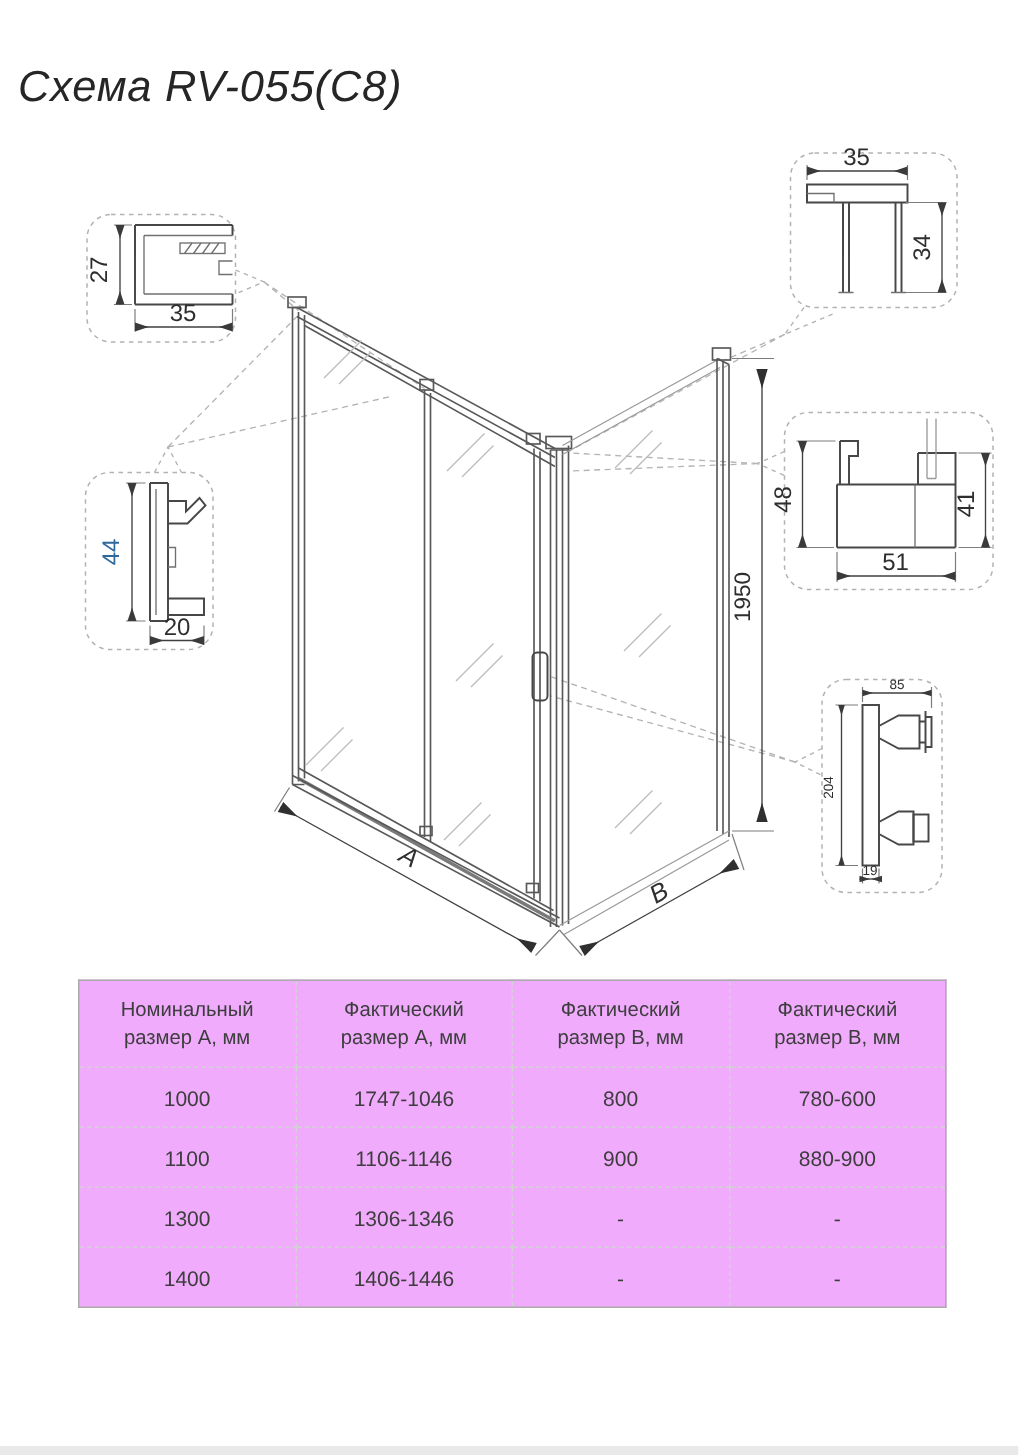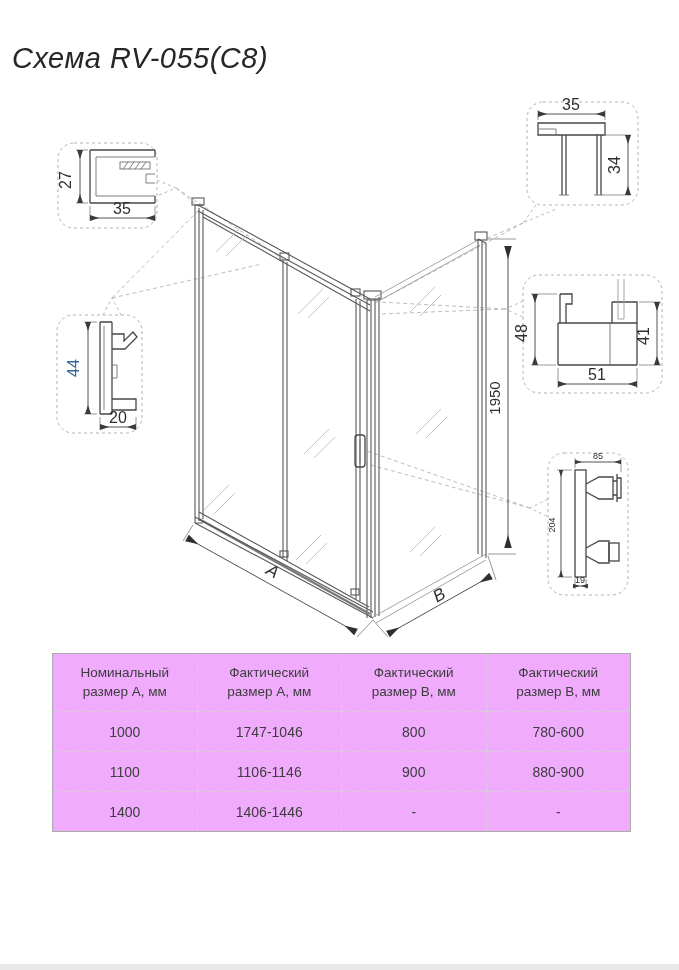--- a/index.html
+++ b/index.html
@@ -210,20 +210,26 @@
           <td>800</td>
           <td>780-600</td>
         </tr>
         <tr>
           <td>1100</td>
           <td>1106-1146</td>
           <td>900</td>
           <td>880-900</td>
         </tr>
         <tr>
+          <td>1300</td>
+          <td>1306-1346</td>
+          <td>-</td>
+          <td>-</td>
+        </tr>
+        <tr>
           <td>1400</td>
           <td>1406-1446</td>
           <td>-</td>
           <td>-</td>
         </tr>
       </tbody>
   </table>
 
   <div class="bottom-strip"></div>
 </div>

